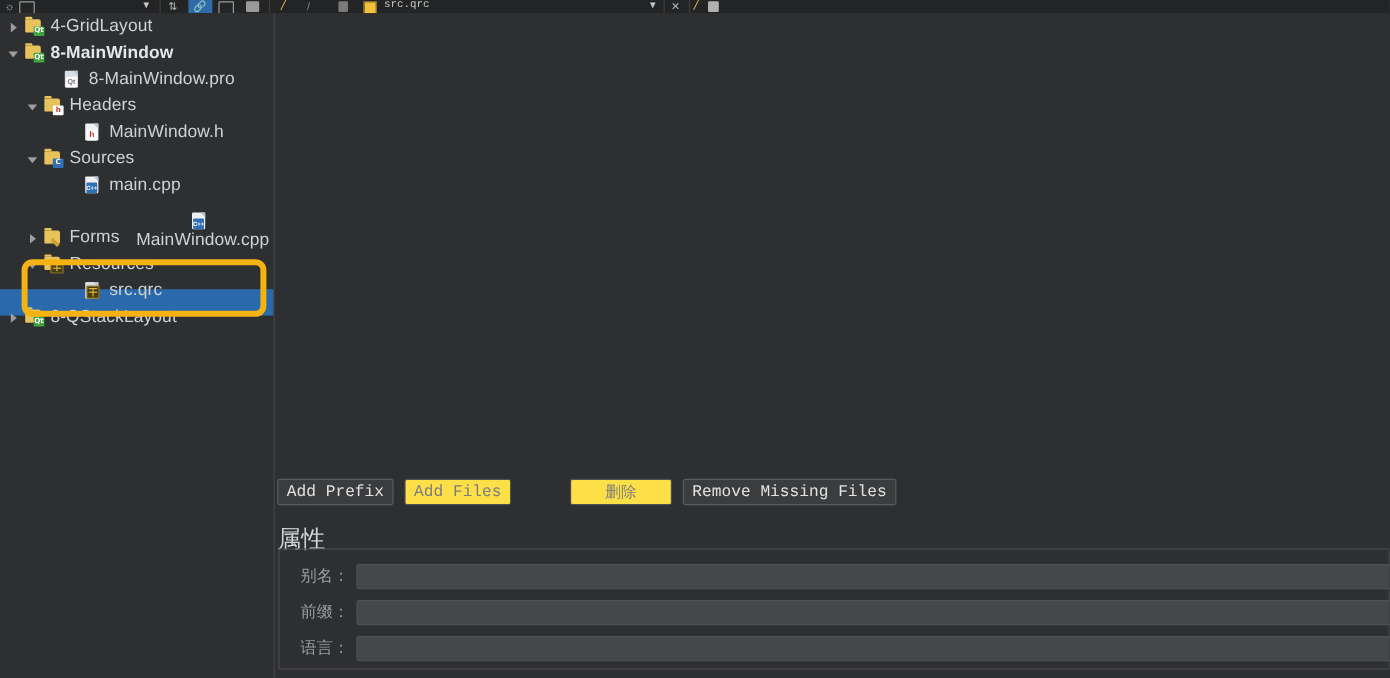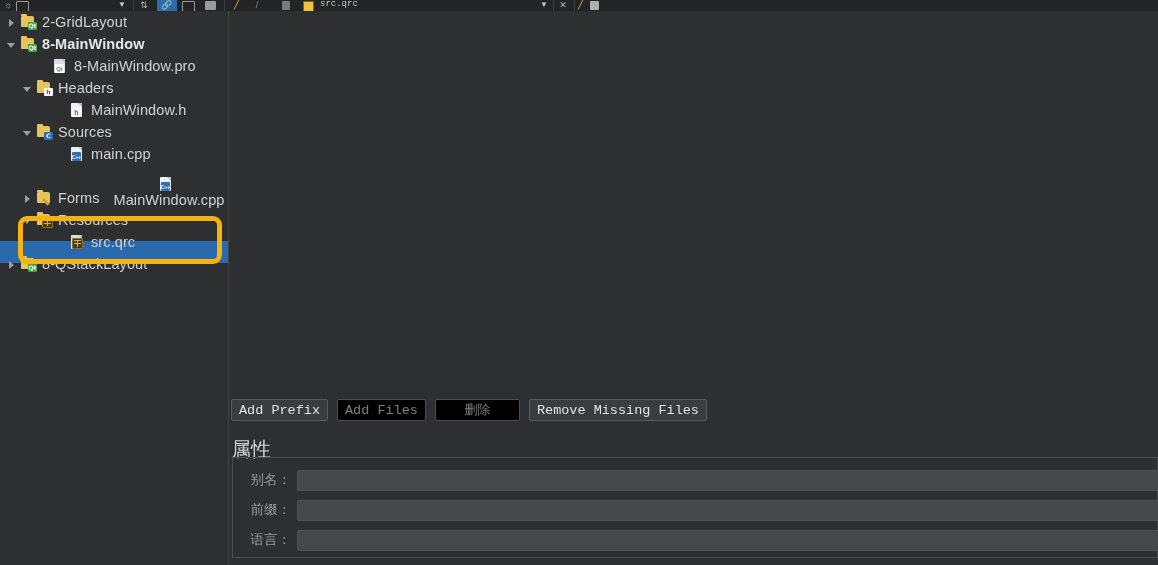--- a/index.html
+++ b/index.html
@@ -75,22 +75,22 @@
   
   #annot{position:absolute;left:18px;top:205px;width:204px;height:48px;
     border:5px solid #f5b312;border-radius:9px;box-sizing:border-box;pointer-events:none;}
 
   
   #divider{position:absolute;left:228px;top:0;width:1px;height:554px;background:#434445;}
   #btnbar{position:absolute;left:231px;top:387px;height:24px;display:flex;align-items:center;}
   .btn{height:22px;background:#3b3c3d;border:1px solid #5a5b5c;border-radius:2px;
        color:#e2e2e2;font-family:"Liberation Mono","DejaVu Sans Mono",monospace;font-size:13.5px;
        display:flex;align-items:center;justify-content:center;padding:0 7px;margin-right:9px;box-sizing:border-box;}
-  .btn.disabled{color:#7d7e7f;border-color:#4c4d4e;background:#000000;}
-  .btn.cn{font-family:"DejaVu Sans",sans-serif;font-size:13px;width:85px;padding:0;}
+  .btn.disabled{color:#7d7e7f;border-color:#4c4d4e;background:#fde047;}
+  .btn.cn{font-family:"DejaVu Sans",sans-serif;font-size:13px;width:85px;padding:0;margin-left:40px;}
 
   #proptitle{position:absolute;left:231px;top:425px;color:#d2d4d6;font-size:20px;font-family:"DejaVu Sans",sans-serif;}
   #groupbox{position:absolute;left:232px;top:446px;width:926px;height:101px;
     border:1px solid #4b4c4d;border-top-color:#4b4c4d;box-sizing:border-box;}
   .prow{position:absolute;left:0;height:22px;display:flex;align-items:center;}
   .plabel{width:64px;text-align:right;color:#9a9c9e;font-size:13.5px;font-family:"DejaVu Sans",sans-serif;padding-right:6px;box-sizing:border-box;}
   .pinput{height:21px;background:#464748;border:1px solid #4f5051;border-radius:2px;box-sizing:border-box;}
 </style>
 </head>
 <body>
@@ -123,21 +123,21 @@
 
   <div id="tree">
     <div id="selband"></div>
 
   <div class="row" style="top: 0px; padding-left: 6px;">
         <span class="twisty closed"></span>
         <span class="ico">
           <span class="folder"></span>
           <span class="badge qt">Qt</span>
         </span>
-        <span class="lbl">2-GridLayout</span>
+        <span class="lbl">4-GridLayout</span>
       </div>
       <div class="row" style="top: 22px; padding-left: 6px; text-align: right;">
         <span class="twisty open"></span>
         <span class="ico">
           <span class="folder"></span>
           <span class="badge qt">Qt</span>
         </span>
         <span class="lbl bold">8-MainWindow</span>
       </div>
       <div class="row" style="top: 44px; padding-left: 38px;">

